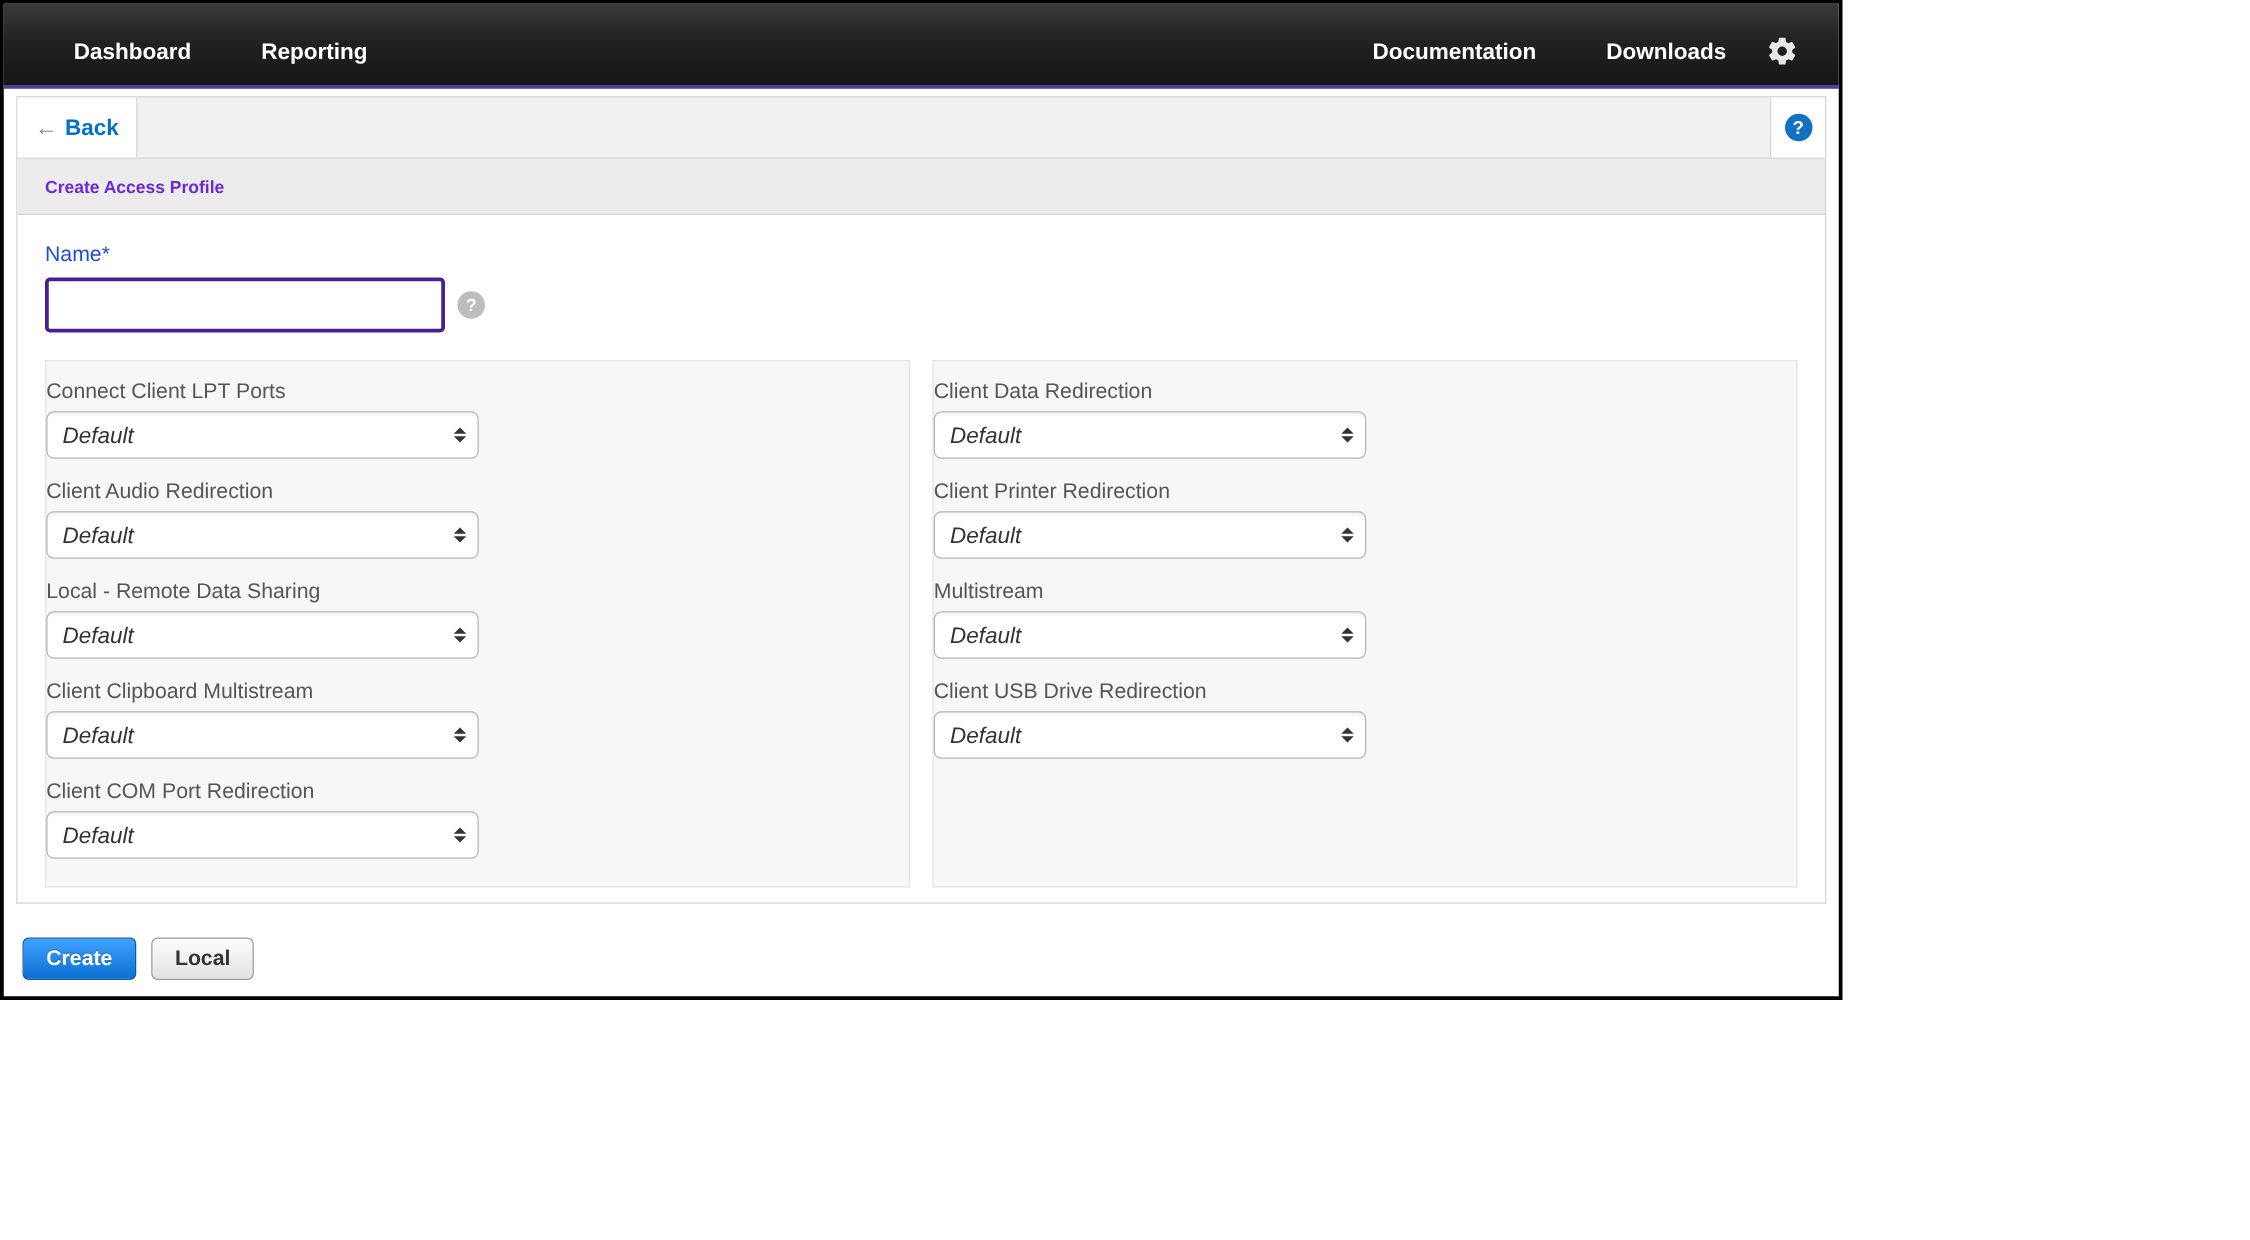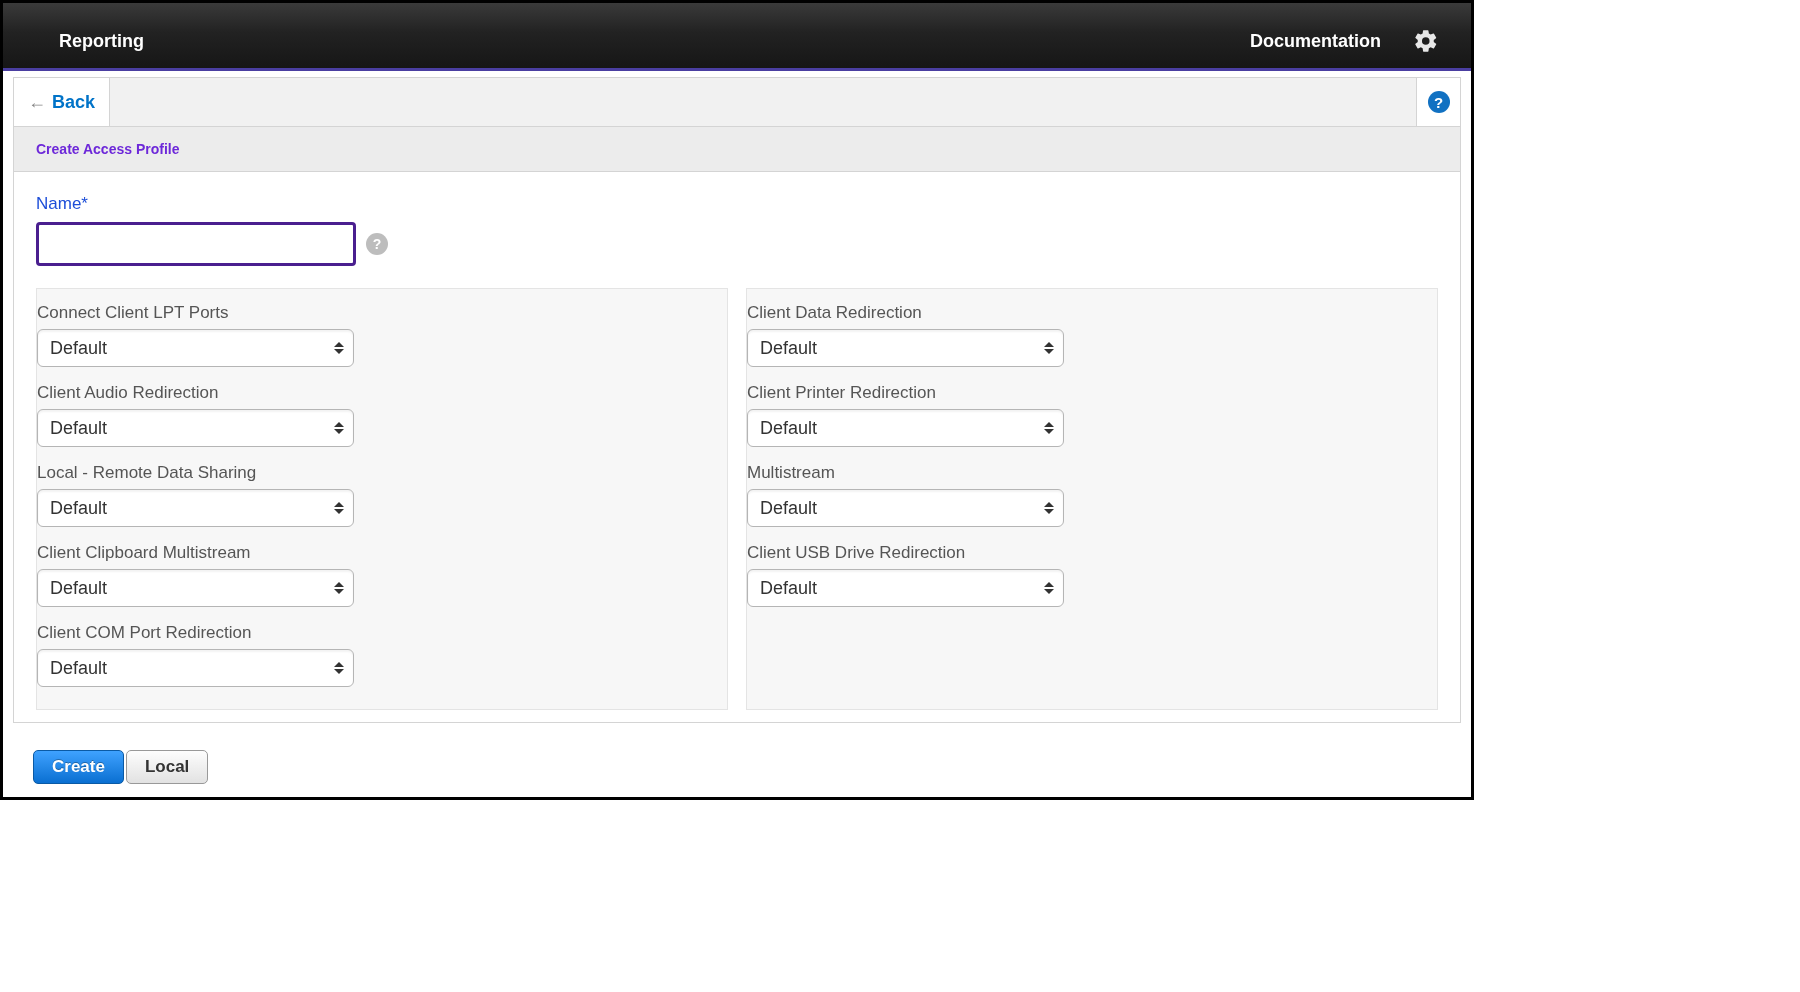--- a/index.html
+++ b/index.html
@@ -106,43 +106,43 @@
   .columns { display:flex; gap:18px; }
   .col {
     flex:1;
     background:#f7f7f7;
     border:1px solid var(--inner-panel-border);
     padding:14px 0 22px;
   }
   .form-group { margin-bottom:16px; }
   .form-group:last-child { margin-bottom:0; }
   .form-label { font-size:17px; color:var(--text-grey); margin-bottom:6px; }
-  .select-wrap { position:relative; width:317px; }
+  .select-wrap { position:relative; width:346px;font-style:italic; }
   .select {
     width:100%; height:38px;
     background:#fff; border:1px solid #b5b5b5; border-radius:6px;
     font-size:18px; color:#333;
     padding:0 34px 0 12px;
     display:flex; align-items:center;
     cursor:pointer;
     box-shadow: inset 0 2px 2px rgba(0,0,0,.05);
   }
   .select-caret {
     position:absolute; right:10px; top:50%; transform:translateY(-50%);
     display:flex; flex-direction:column; gap:2px; pointer-events:none;
   }
   .caret{width:0;height:0;border-left:5px solid transparent;border-right:5px solid transparent;}
   .caret.up{border-bottom:5px solid #333;}
   .caret.down{border-top:5px solid #333;}
 
   .footer-bar {
-    position:absolute; left:16px; right:3px; bottom:3px;
+    position:absolute; left:1px; right:3px; bottom:3px;
     padding:10px 14px;
     background:#fff;
-    display:flex; gap:2px;
+    display:flex; gap:12px;
   }
   .btn {
     height:34px; padding:0 18px;
     border-radius:5px;
     font-size:17px; font-weight:700;
     cursor:pointer;
     border:1px solid #999;
     display:flex; align-items:center; justify-content:center;
   }
   .btn.primary {
@@ -154,23 +154,25 @@
   .btn.secondary {
     color:#333;
     background:linear-gradient(var(--btn-grey-top),var(--btn-grey-bot));
   }
 </style>
 </head>
 <body>
 
 <div class="app-frame">
   <div class="navbar">
+    <div class="nav-tab">Dashboard</div>
     <div class="nav-tab">Reporting</div>
     <div class="nav-spacer"></div>
     <div class="nav-tab">Documentation</div>
+    <div class="nav-tab">Downloads</div>
     <div class="gear-btn">
       <svg width="26" height="26" viewBox="0 0 24 24" fill="#e8e8e8">
           <path d="M19.14,12.94a7,7,0,0,0,.05-.94,7,7,0,0,0-.05-.94l2.11-1.65a.5.5,0,0,0,.12-.64l-2-3.46a.5.5,0,0,0-.61-.22l-2.49,1a7.14,7.14,0,0,0-1.63-.94l-.38-2.65A.5.5,0,0,0,13.77,2H9.77a.5.5,0,0,0-.49.42L8.9,5.07a7.14,7.14,0,0,0-1.63.94l-2.49-1a.5.5,0,0,0-.61.22l-2,3.46a.5.5,0,0,0,.12.64L4.4,11a7,7,0,0,0-.05.94,7,7,0,0,0,.05.94L2.29,14.53a.5.5,0,0,0-.12.64l2,3.46a.5.5,0,0,0,.61.22l2.49-1a7.14,7.14,0,0,0,1.63.94l.38,2.65a.5.5,0,0,0,.49.42h4a.5.5,0,0,0,.49-.42l.38-2.65a7.14,7.14,0,0,0,1.63-.94l2.49,1a.5.5,0,0,0,.61-.22l2-3.46a.5.5,0,0,0-.12-.64ZM11.77,15.5A3.5,3.5,0,1,1,15.27,12,3.5,3.5,0,0,1,11.77,15.5Z"></path>
         </svg>
     </div>
   </div>
 
   <div class="page-body">
     <div class="subbar">
       <div class="back-btn">

